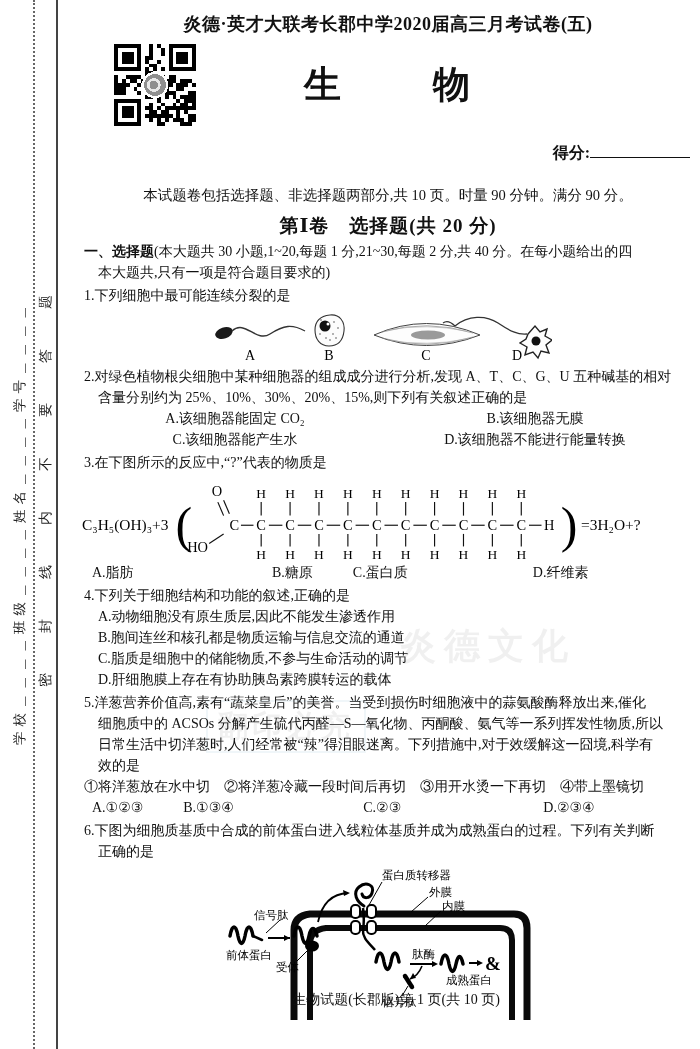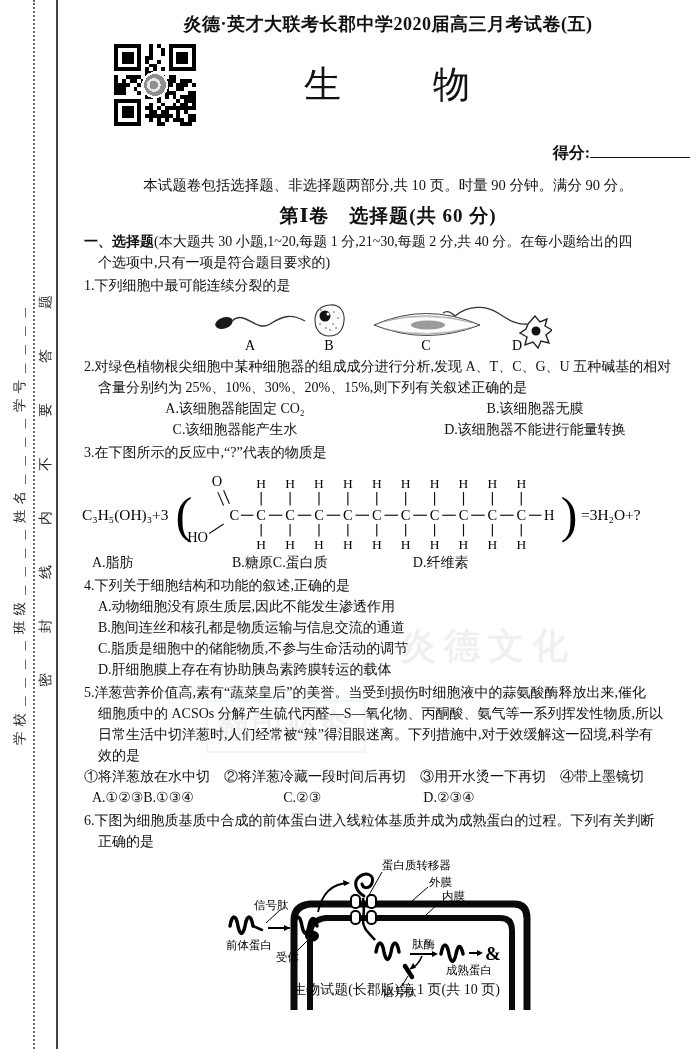--- a/index.html
+++ b/index.html
@@ -19,31 +19,31 @@
   .vtext-inner{
     position:absolute;left:46px;top:478px;width:420px;margin-left:-210px;margin-top:-10px;
     transform:rotate(-90deg);text-align:center;font-size:14px;letter-spacing:40px;
     white-space:nowrap;color:#222;
   }
   
   .content{position:absolute;left:84px;top:0;width:608px;}
   .exam-title{text-align:center;font-weight:bold;font-size:18px;margin-top:12px;letter-spacing:0.5px;white-space:nowrap;}
   .subject-row{position:relative;height:104px;}
   .qr{position:absolute;left:30px;top:8px;width:82px;height:82px;}
-  .subject{text-align:center;font-size:37px;font-weight:normal;padding-top:24px;letter-spacing:2px;white-space:pre;}
+  .subject{text-align:center;font-size:37px;font-weight:bold;padding-top:24px;letter-spacing:2px;white-space:pre;}
   .score-row{text-align:right;font-size:16px;font-weight:bold;margin:2px 2px 0 0;height:24px;}
   .score-line{display:inline-block;width:100px;height:15px;border-bottom:1.3px solid #111;}
-  .exam-info{text-align:center;font-size:14.5px;margin-top:10px;white-space:nowrap;}
+  .exam-info{text-align:center;font-size:14.5px;margin-top:20px;white-space:nowrap;}
   .part-heading{text-align:center;font-size:19px;font-weight:bold;margin-top:8px;letter-spacing:1px;}
   .line{font-size:14px;line-height:21px;white-space:nowrap;}
   .indent{padding-left:14px;}
   .bold{font-weight:bold;}
   .qblock{margin-top:2px;}
   .opt2col{display:grid;grid-template-columns:286px auto;padding-left:8px;text-align:center;}
-  .opt4row{display:flex;padding-left:8px;}.w140{width:140px;}
+  .opt4row{display:flex;padding-left:8px;gap:40px;}.w140{width:140px;}
   .cells-svg{display:block;margin:4px 0 2px 128px;}
   .chem-svg{display:block;margin:2px 0 0 -2px;}
   .mito-svg{display:block;margin:4px 0 0 140px;}
   .footer{position:absolute;bottom:12px;left:8px;width:100%;text-align:center;font-size:14px;}
   .wm{position:absolute;color:#000;opacity:0.055;font-weight:bold;pointer-events:none;}
   .wm1{left:400px;top:622px;font-size:36px;letter-spacing:8px;}
   .wm2{left:206px;top:700px;font-size:30px;letter-spacing:4px;border:2px solid #0369a1;padding:4px 10px;}
   svg text{font-family:"Liberation Serif","DejaVu Serif",serif;}
 </style>
 </head>
@@ -210,25 +210,25 @@
       </svg>
     <div class="subject">生        物</div>
   </div>
 
   <div class="score-row">
     <span>得分:</span><span class="score-line"></span>
   </div>
 
   <div class="exam-info">本试题卷包括选择题、非选择题两部分,共 10 页。时量 90 分钟。满分 90 分。</div>
 
-  <div class="part-heading">第Ⅰ卷　选择题(共 60 分)</div>
+  <div class="part-heading">第Ⅰ卷　选择题(共 20 分)</div>
 
   <div class="qblock">
     <div class="line"><span class="bold">一、选择题</span><span>(本大题共 30 小题,1~20,每题 1 分,21~30,每题 2 分,共 40 分。在每小题给出的四</span></div>
-    <div class="line indent">个选项中,只有一项是符合题目要求的)</div>
+    <div class="line indent">本大题共,只有一项是符合题目要求的)</div>
   </div>
 
   <div class="qblock">
     <div class="line">1.下列细胞中最可能连续分裂的是</div>
     <svg class="cells-svg" width="340" height="54" viewBox="0 0 340 54">
 
       <ellipse cx="12" cy="23" rx="9" ry="5.5" fill="#1a1a1a" transform="rotate(-18 12 23)"></ellipse>
       <path d="M20,21 C33,9 44,33 58,24 C72,15 80,14 93,21" fill="none" stroke="#333" stroke-width="1.4"></path>
       <text x="38" y="50" font-size="14" text-anchor="middle">A</text>
 

